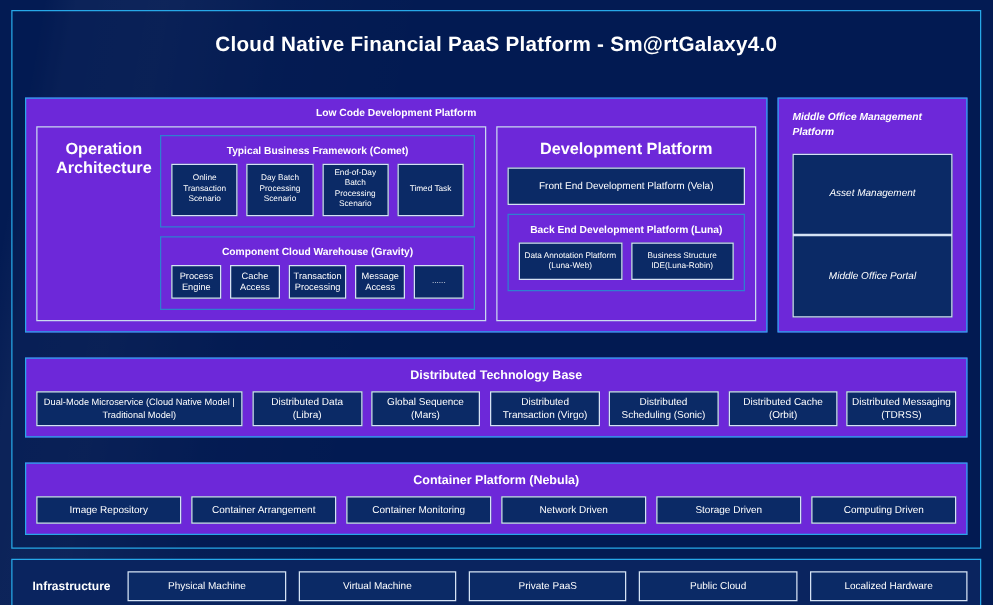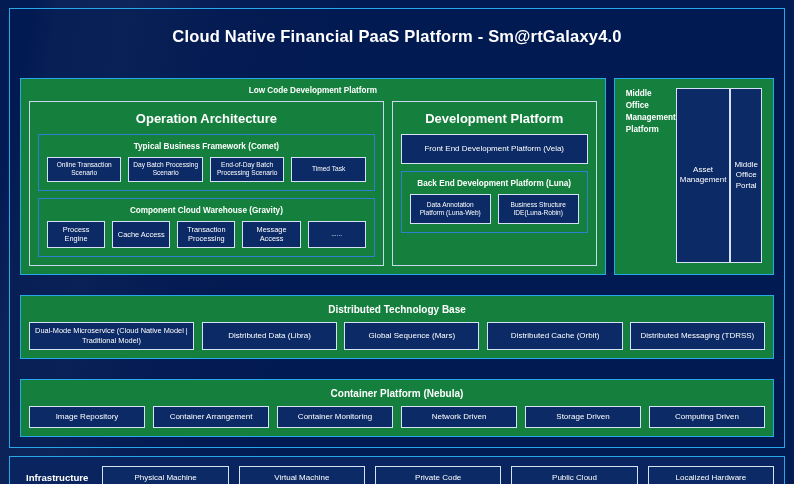--- a/index.html
+++ b/index.html
@@ -57,21 +57,21 @@
     color: #ffffff;
     font-size: 16.5px;
     font-weight: bold;
     letter-spacing: .2px;
     padding: 9px 0 12px 0;
   }
 
   
   .group {
     border: 1.2px solid #2e7fd0;
-    background: #15803d;
+    background: #6d28d9;
     padding: 6px 8px 8px 8px;
   }
   .group.cyan  { border-color: #27a8e8; }
   .group.white { border-color: #c9d8ef; }
 
   .group-title {
     text-align: center;
     color: #ffffff;
     font-weight: bold;
     font-size: 8.2px;
@@ -101,27 +101,29 @@
   .row {
     display: flex;
     gap: 7px;
     align-items: stretch;
   }
 
   
   .upper-band { display: flex; gap: 8px; align-items: stretch; }
   .lowcode { flex: 1 1 auto; display: flex; flex-direction: column; }
   .lowcode-cols { display: flex; gap: 8px; align-items: stretch; }
-  .op-arch   { flex: 0 0 62.5%; display: flex; flex-direction: column; }
+  .op-arch   { flex: 0 0 62.5%; display: flex; flex-direction: row; }
   .dev-plat  { flex: 1 1 auto; display: flex; flex-direction: column; }
 
   .mid-office {
     flex: 0 0 152px;
     display: flex;
+    flex-direction: column;
     padding: 9px 11px 11px 11px;
+    font-style: italic;
   }
   .mid-office-title {
     color: #ffffff;
     font-weight: bold;
     font-size: 8.2px;
     line-height: 1.45;
     margin-bottom: 11px;
   }
   .mid-office .chip { min-height: 29px; font-size: 8px; }
   .mid-office .chip:last-child { margin-bottom: 0; }
@@ -243,20 +245,24 @@
       <div class="dtb-body">
         <div class="dtb-left">
           <div class="chip">Dual-Mode Microservice (Cloud Native Model | Traditional Model)</div>
         </div>
         <div class="dtb-grid">
           <div class="dtb-col">
             <div class="chip">Distributed Data (Libra)</div>
             <div class="chip">Global Sequence (Mars)</div>
           </div>
           <div class="dtb-col">
+            <div class="chip">Distributed Transaction (Virgo)</div>
+            <div class="chip">Distributed Scheduling (Sonic)</div>
+          </div>
+          <div class="dtb-col">
             <div class="chip">Distributed Cache (Orbit)</div>
             <div class="chip">Distributed Messaging (TDRSS)</div>
           </div>
         </div>
       </div>
     </div>
 
     <div class="group cyan">
       <div class="group-title md">Container Platform (Nebula)</div>
       <div class="cp-row">
@@ -269,19 +275,19 @@
       </div>
     </div>
 
   </div>
 
   <div class="infra">
     <div class="infra-label">Infrastructure</div>
     <div class="infra-items">
       <div class="chip">Physical Machine</div>
       <div class="chip">Virtual Machine</div>
-      <div class="chip">Private Code</div>
+      <div class="chip">Private PaaS</div>
       <div class="chip">Public Cloud</div>
       <div class="chip">Localized Hardware</div>
     </div>
   </div>
 
 </div>
 
 </body></html>

